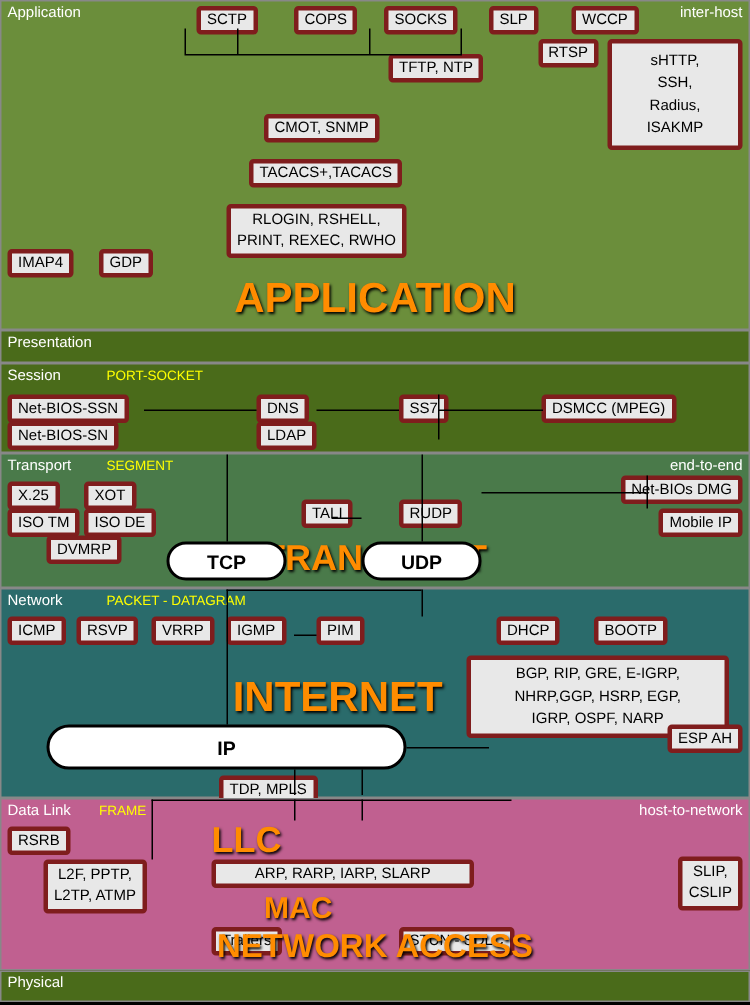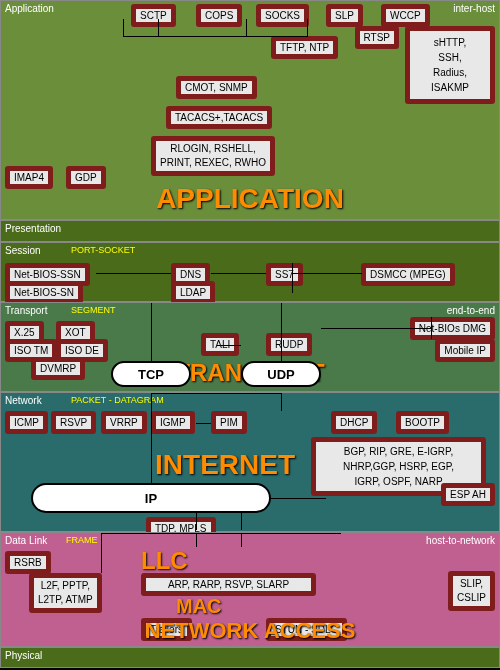--- a/index.html
+++ b/index.html
@@ -78,21 +78,21 @@
       position: absolute;
       top: 2px;
       right: 4px;
       color: #fff;
       font-size: 10px;
     }
 
     
     .proto-box {
       position: absolute;
-      border: 5px solid #7f1d1d;
+      border: 3px solid #7f1d1d;
       background: #e8e8e8;
       padding: 1px 4px;
       border-radius: 3px;
       font-size: 10px;
       color: #000;
       white-space: nowrap;
       text-align: center;
     }
 
     
@@ -131,21 +131,21 @@
   <span class="inter-host">inter-host</span>
   <span class="layer-bigtext">APPLICATION</span>
 
   <div class="proto-box" style="top:3px; left:130px;">SCTP</div>
   <div class="proto-box" style="top:3px; left:195px;">COPS</div>
   <div class="proto-box" style="top:3px; left:255px;">SOCKS</div>
   <div class="proto-box" style="top:3px; left:325px;">SLP</div>
   <div class="proto-box" style="top:3px; left:380px;">WCCP</div>
 
 
-  <div class="proto-box" style="top:35px; left:270px;">TFTP, NTP</div>
+  <div class="proto-box" style="top:35px; left:258px;">TFTP, NTP</div>
 
   <div class="proto-box" style="top:25px; right:4px; width:90px; padding:4px; line-height:1.5;">sHTTP,<br>SSH,<br>Radius,<br>ISAKMP</div>
   <div class="proto-box" style="top:25px; right:100px;">RTSP</div>
 
   <div class="proto-box" style="top:75px; left:175px;">CMOT, SNMP</div>
 
   <div class="proto-box" style="top:105px; left:165px;">TACACS+,TACACS</div>
 
   <div class="proto-box" style="top:135px; left:150px; text-align:center; line-height:1.4;">RLOGIN, RSHELL,<br>PRINT, REXEC, RWHO</div>
 
@@ -245,21 +245,21 @@
   <span class="layer-label">Data Link</span>
   <span class="layer-sublabel" style="color:#ffff00; font-size:9px; position:absolute; top:2px; left:65px;">FRAME</span>
   <span class="host-to-network">host-to-network</span>
 
   <div class="proto-box" style="top:18px; left:4px;">RSRB</div>
 
   <div class="proto-box" style="top:40px; left:4px; line-height:1.4; text-align:center;margin-left:24px;">L2F, PPTP,<br>L2TP, ATMP</div>
 
   <div style="position:absolute; top:14px; left:140px; font-size:24px; font-weight:bold; color:#ff8c00; text-shadow:1px 1px 2px #000;">LLC</div>
 
-  <div class="proto-box" style="top:40px; left:140px; width:175px;">ARP, RARP, RSVP, SLARP</div>
+  <div class="proto-box" style="top:40px; left:140px; width:175px;">ARP, RARP, IARP, SLARP</div>
 
   <div style="position:absolute; top:62px; left:175px; font-size:20px; font-weight:bold; color:#ff8c00; text-shadow:1px 1px 2px #000;">MAC</div>
 
   <div class="proto-box" style="top:38px; right:4px; text-align:center; line-height:1.4;">SLIP,<br>CSLIP</div>
 
   <div class="proto-box" style="top:85px; left:140px;">Trailers</div>
 
   <div class="proto-box" style="top:85px; left:265px;">STUN - SDLC</div>
 
   <div style="position:absolute; bottom:2px; left:50%; transform:translateX(-50%); font-size:22px; font-weight:bold; color:#ff8c00; text-shadow:1px 1px 2px #000; white-space:nowrap;">NETWORK ACCESS</div>

